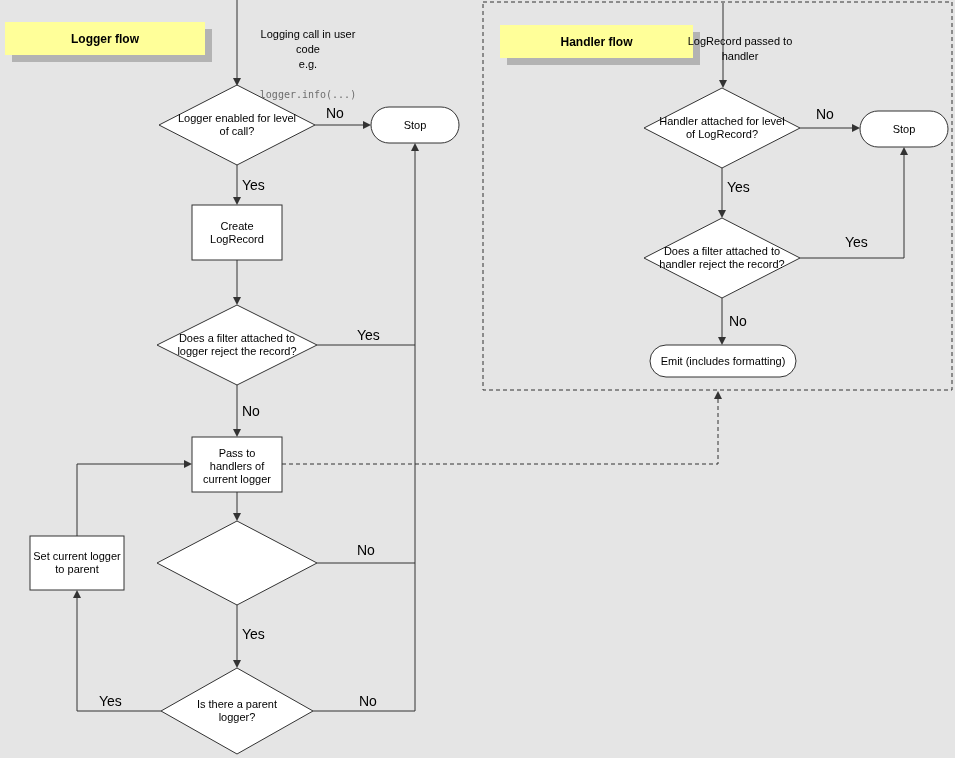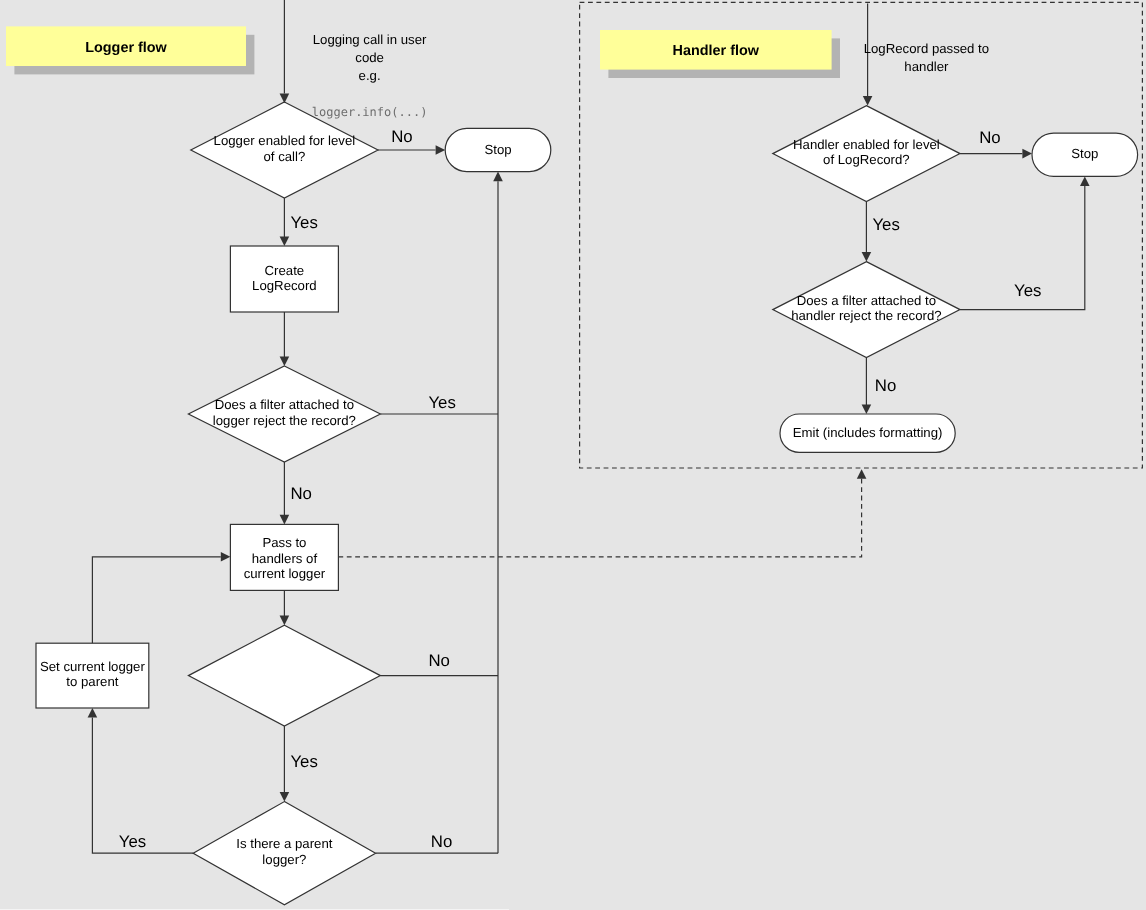--- a/index.html
+++ b/index.html
@@ -118,31 +118,31 @@
   </svg>
 
   <div class="badge" style="left:5px; top:22px; width:200px; height:33px;">Logger flow</div>
   <div class="badge" style="left:500px; top:25px; width:193px; height:33px;">Handler flow</div>
 
   <div class="entry" style="left:253px; top:12px; width:110px;text-align:center;">
     <div>Logging call in user code
 e.g.</div>
     <div class="code">logger.info(...)</div>
   </div>
-  <div class="entry" style="left:712px; top:34px; width:120px;">LogRecord passed to handler</div>
+  <div class="entry" style="left:680px; top:34px; width:120px;">LogRecord passed to handler</div>
 
   <div class="lbl" style="left:177px; top:103px; width:120px; height:44px;">Logger enabled for level of call?</div>
   <div class="lbl" style="left:371px; top:107px; width:88px; height:36px;">Stop</div>
   <div class="lbl" style="left:202px; top:205px; width:70px; height:55px;">Create LogRecord</div>
   <div class="lbl" style="left:174px; top:317px; width:126px; height:56px;">Does a filter attached to logger reject the record?</div>
   <div class="lbl" style="left:199px; top:437px; width:76px; height:59px;">Pass to handlers of current logger</div>
   <div class="lbl" style="left:30px; top:536px; width:94px; height:54px;">Set current logger to parent</div>
   <div class="lbl" style="left:187px; top:689px; width:100px; height:44px;">Is there a parent logger?</div>
 
-  <div class="lbl" style="left:657px; top:106px; width:130px; height:44px;">Handler enabled for level of LogRecord?</div>
+  <div class="lbl" style="left:657px; top:106px; width:130px; height:44px;">Handler attached for level of LogRecord?</div>
   <div class="lbl" style="left:860px; top:111px; width:88px; height:36px;">Stop</div>
   <div class="lbl" style="left:659px; top:230px; width:126px; height:56px;">Does a filter attached to handler reject the record?</div>
   <div class="lbl" style="left:650px; top:345px; width:146px; height:32px;border-radius:15px;">Emit (includes formatting)</div>
 
   <div class="edge" style="left:326px; top:107px;">No</div>
   <div class="edge" style="left:242px; top:179px;">Yes</div>
   <div class="edge" style="left:357px; top:329px;">Yes</div>
   <div class="edge" style="left:242px; top:405px;">No</div>
   <div class="edge" style="left:357px; top:544px;">No</div>
   <div class="edge" style="left:242px; top:628px;">Yes</div>

